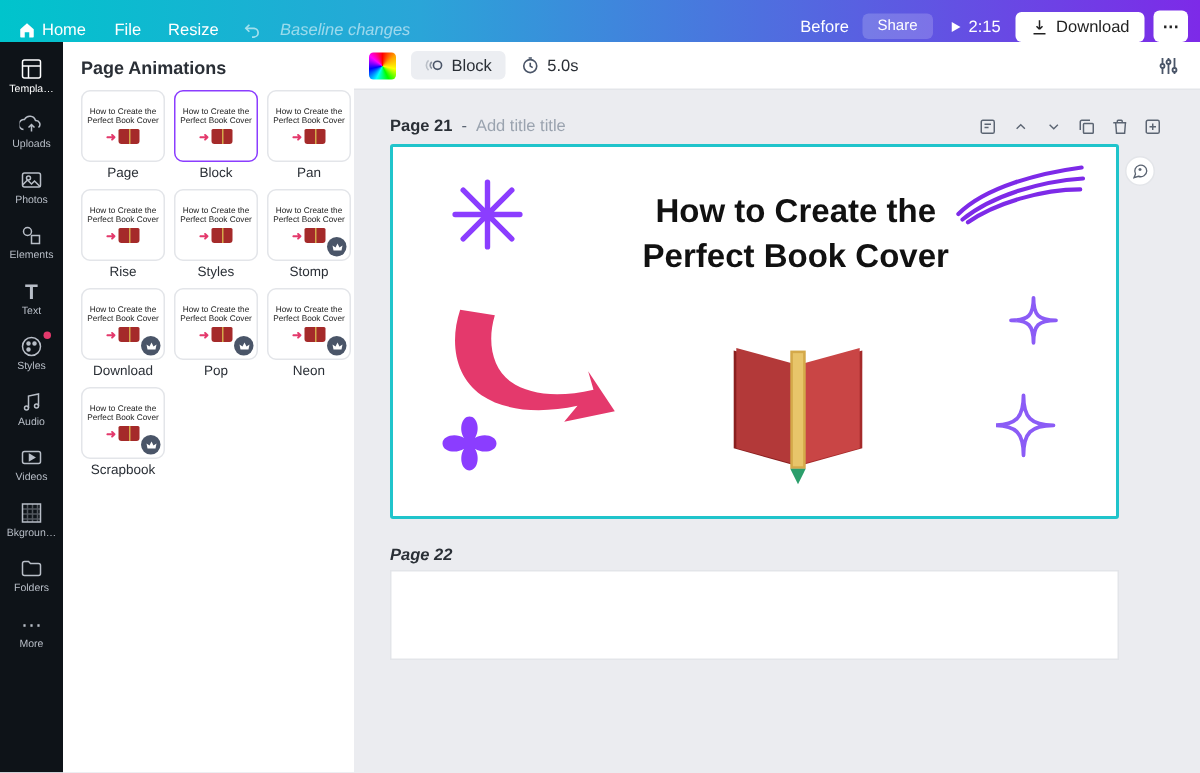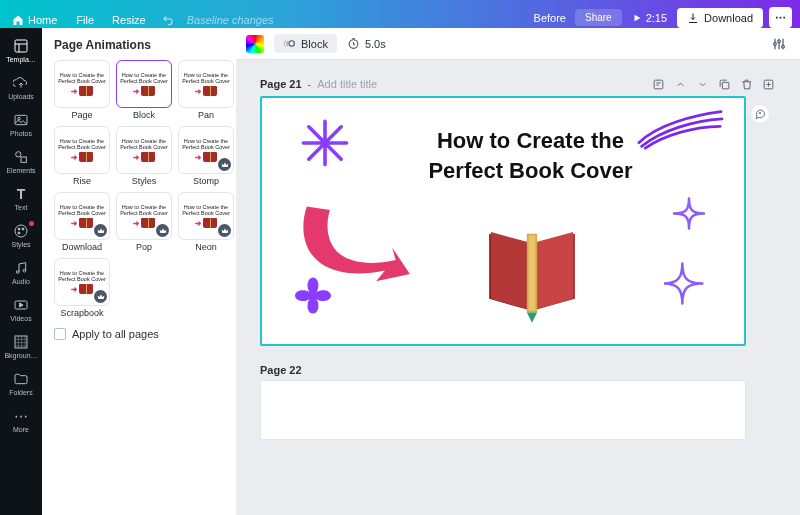--- a/index.html
+++ b/index.html
@@ -54,21 +54,21 @@
 .page { width:486px; height:250px; background:#fff; border:2px solid #20c4cb; border-radius:2px; position:relative; margin-bottom:18px;}
 .comment-bubble{position:absolute; right:-26px; top:6px; width:20px;height:20px; border-radius:50%; background:#fff; border:1px solid #e3e5e9; display:flex;align-items:center;justify-content:center; color:#5b6472; cursor:pointer;}
 .page-inner{position:absolute; inset:0;}
 .headline{position:absolute; left:125px; top:28px; right:70px; font-size:22px; font-weight:800; color:#111; text-align:center; line-height:1.35; font-family: "Segoe UI", sans-serif;}
 .star1{position:absolute; left:36px; top:18px;}
 .scribble{position:absolute; right:18px; top:10px;}
 .sparkle{position:absolute; right:30px; top:98px;}
 .arrow{position:absolute; left:26px; top:105px;}
 .flower{position:absolute; left:24px; bottom:16px;}
 .book{position:absolute; left:210px; top:110px;}
-.page2-header{display:flex; align-items:flex-end; gap:6px; font-size:11px; color:#2a2f36; font-weight:600; margin-bottom:4px;}
+.page2-header{display:flex; align-items:flex-end; gap:6px; font-size:11px; color:#2a2f36; font-weight:600; margin-bottom:4px;font-style:italic;}
 .page2{width:486px; height:60px; background:#fff; border:1px solid #e3e5e9;}
 </style>
 </head>
 <body>
 
 <div class="top-bar">
   <div class="top-left">
     <div class="home-btn">
       <svg width="12" height="12" viewBox="0 0 24 24" fill="#fff">
           <path d="M3 11l9-8 9 8v10a1 1 0 0 1-1 1h-5v-7h-6v7H4a1 1 0 0 1-1-1z"></path>
@@ -321,24 +321,20 @@
             </div>
             <div class="crown">
               <svg viewBox="0 0 24 24" fill="#fff">
                 <path d="M4 18h16l2-10-6 4-4-8-4 8-6-4z"></path>
               </svg>
             </div>
           </div>
           <div class="anim-label">Scrapbook</div>
         </div>
       </div>
-    <div class="apply-row">
-      <div class="apply-check"></div>
-      <span>Apply to all pages</span>
-    </div>
   </div>
 
   <div class="canvas-area">
     <div class="canvas-toolbar">
       <div class="rainbow-sq"></div>
       <div class="tool-pill">
         <svg width="13" height="13" viewBox="0 0 24 24" fill="none" stroke="#4a5568" stroke-width="2">
             <circle cx="16" cy="12" r="5"></circle>
             <path d="M9 8a5 5 0 0 0 0 8" opacity=".6"></path>
             <path d="M5 6a8 8 0 0 0 0 12" opacity=".3"></path>

